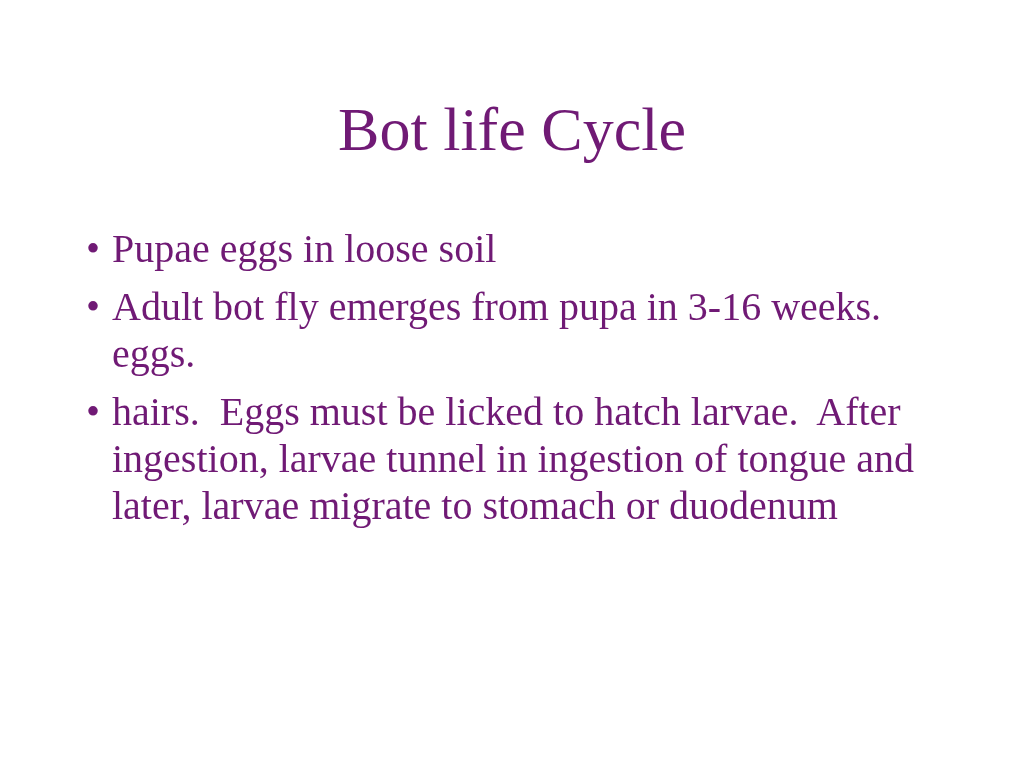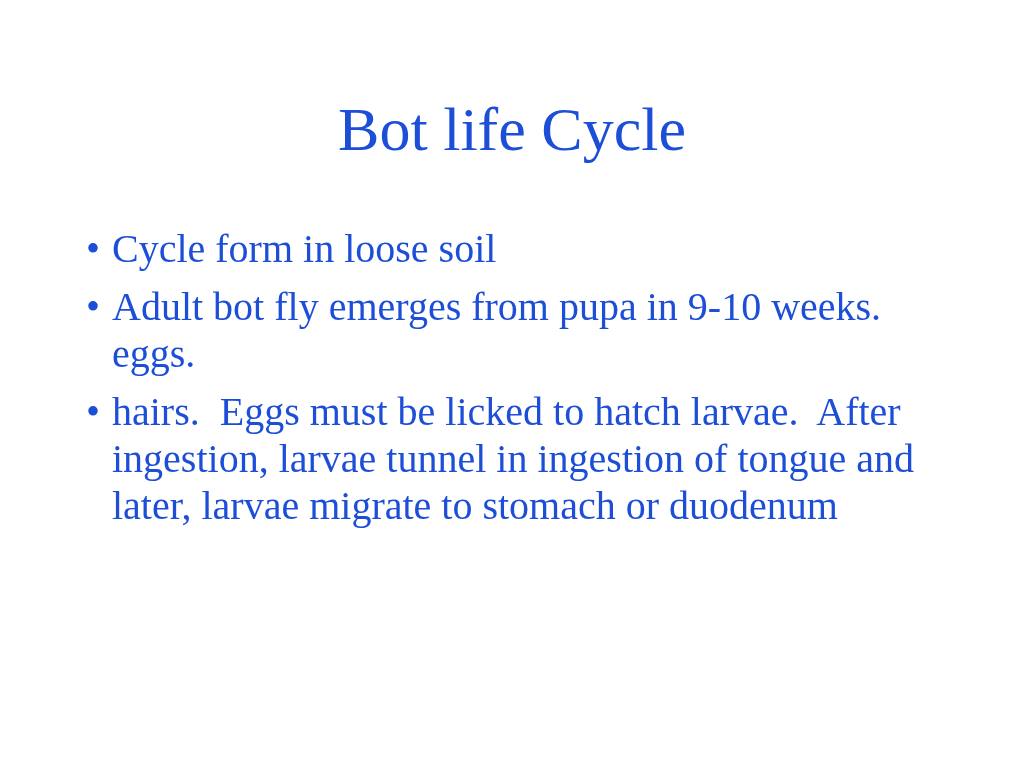--- a/index.html
+++ b/index.html
@@ -7,21 +7,21 @@
     padding: 0;
     background: #ffffff;
   }
   .slide {
     position: relative;
     width: 1024px;
     height: 768px;
     background: #ffffff;
     overflow: hidden;
     font-family: "Liberation Serif", "DejaVu Serif", serif;
-    color: #1d4ed8;
+    color: #701a75;
   }
   .title {
     position: absolute;
     top: 94px;
     left: 0;
     width: 100%;
     margin: 0;
     text-align: center;
     font-size: 62px;
     font-weight: normal;
@@ -61,27 +61,27 @@
 </head>
 <body>
 
 <div class="slide">
   <h1 class="title">Bot life Cycle</h1>
 
   <div class="bullets" id="bullet-list">
       <div class="bullet">
         <span class="marker">•</span>
         <div class="bullet-text">
-          <div class="line"><span class="seg-normal">Cycle form in loose soil</span></div>
+          <div class="line"><span class="seg-normal">Pupae eggs in loose soil</span></div>
         </div>
       </div>
       <div class="bullet">
         <span class="marker">•</span>
         <div class="bullet-text">
-          <div class="line"><span class="seg-normal">Adult bot fly emerges from pupa in 9-10 weeks.</span></div>
+          <div class="line"><span class="seg-normal">Adult bot fly emerges from pupa in 3-16 weeks.</span></div>
           <div class="line"><span class="seg-normal">eggs.</span></div>
         </div>
       </div>
       <div class="bullet">
         <span class="marker">•</span>
         <div class="bullet-text">
           <div class="line"><span class="seg-normal">hairs.  Eggs must be licked to hatch larvae.  After</span></div>
           <div class="line"><span class="seg-normal">ingestion, larvae tunnel in ingestion of tongue and</span></div>
           <div class="line"><span class="seg-normal">later, larvae migrate to stomach or duodenum</span></div>
         </div>

